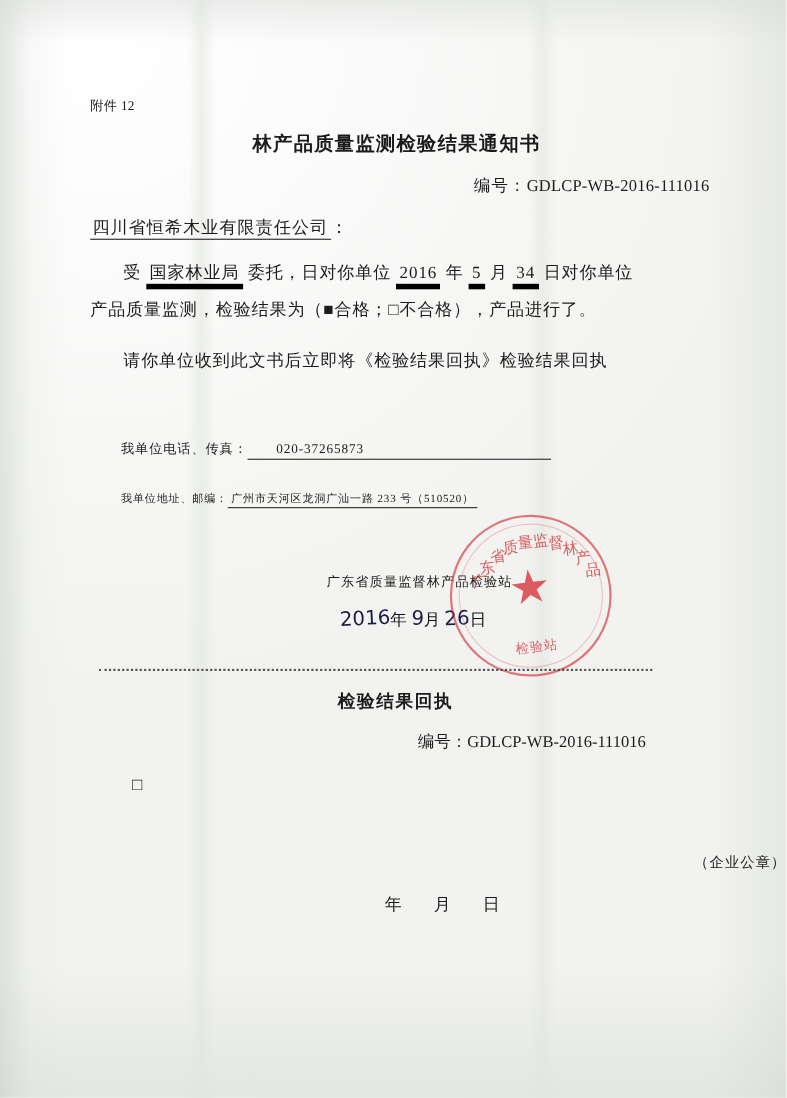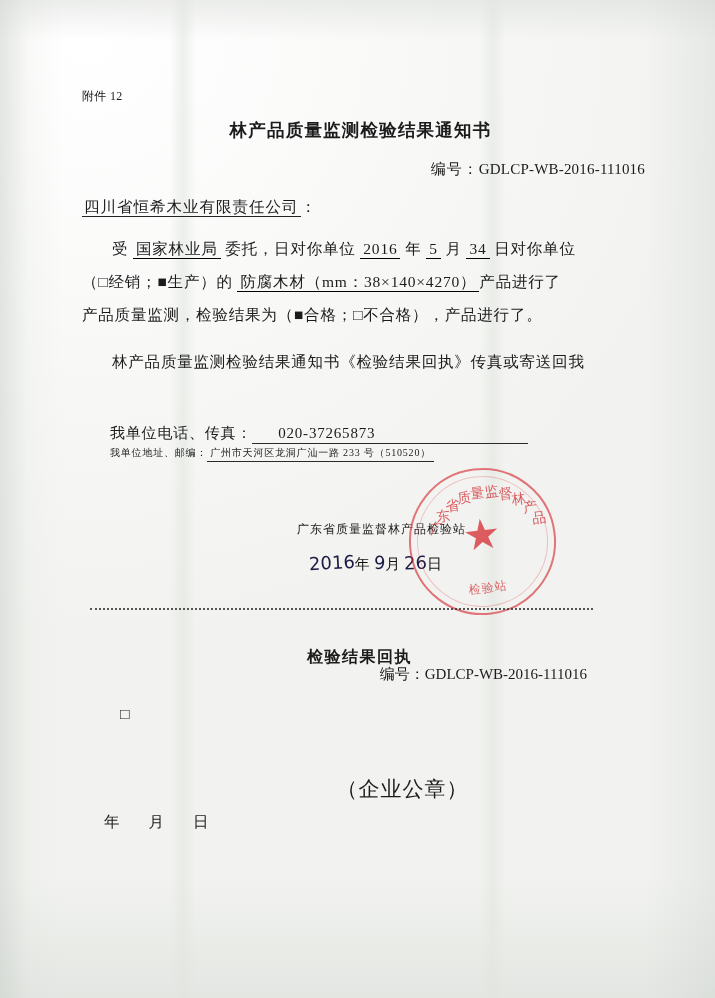--- a/index.html
+++ b/index.html
@@ -101,32 +101,32 @@
     left: 82px;
     right: 84px;
     top: 232px;
     font-size: 15.5px;
     line-height: 33px;
     letter-spacing: 0.8px;
     text-align: justify;
   }
   .indent { text-indent: 30px; }
   .u {
-    border-bottom: 1px solid #000000;
+    border-bottom: 5px solid #000000;
     padding: 0 3px 1px 3px;
     white-space: nowrap;
   }
   .box-empty::before { content: "□"; }
   .box-checked::before { content: "■"; }
 
   .tel-row {
     position: absolute;
     left: 110px;
-    top: 424px;
-    font-size: 15px;
+    top: 400px;
+    font-size: 12px;
     letter-spacing: 0.8px;
   }
   .tel-row .val {
     display: inline-block;
     min-width: 250px;
     border-bottom: 1px solid #2a2a2a;
     padding-left: 26px;
     padding-bottom: 1px;
   }
 
@@ -237,21 +237,20 @@
   .receipt-title {
     position: absolute;
     left: 0; right: 0;
     top: 628px;
     text-align: center;
     font-size: 16px;
     font-weight: bold;
     letter-spacing: 1.5px;
     font-family: "DejaVu Sans", "Liberation Sans", sans-serif;
     padding-left: 4px;
-    margin-top: 19px;
   }
 
   .receipt-serial {
     position: absolute;
     left: 0; right: 128px;
     top: 665px;
     text-align: right;
     font-size: 15px;
   }
 
@@ -260,30 +259,31 @@
     left: 120px;
     top: 705px;
     font-size: 15.5px;
     letter-spacing: 0.8px;
   }
 
   .seal-note {
     position: absolute;
     left: 0; right: 0;
     top: 775px;
-    text-align: center;
-    font-size: 21px;
+    text-align: right;
+    font-size: 13px;
     letter-spacing: 1px;
     padding-left: 90px;
   }
 
   .date-blank {
     position: absolute;
     left: 0; right: 0;
     top: 812px;
+    text-align: center;
     font-size: 15.5px;
     letter-spacing: 1px;
     padding-left: 90px;
   }
   .date-blank span { margin: 0 14px; }
 </style>
 </head>
 <body>
 
 <div class="paper"></div>
@@ -314,27 +314,23 @@
       <span class="u">国家林业局</span>
       <span>委托，日对你单位</span>
       <span class="u">2016</span>
       <span>年</span>
       <span class="u">5</span>
       <span>月</span>
       <span class="u">34</span>
       <span>日对你单位</span>
     </div>
     <div>
-      <span>（</span><span class="box-empty"></span><span>经销</span><span>；</span><span class="box-checked"></span><span>生产</span><span>）的</span>
-      <span class="u">防腐木材（mm：38×140×4270）</span><span>产品进行了</span>
-    </div>
-    <div>
       <span>产品质量监测，检验结果为（</span><span class="box-checked"></span><span>合格</span><span>；</span><span class="box-empty"></span><span>不合格</span><span>），产品进行了。</span>
     </div>
-    <div class="indent" style="margin-top:14px">林产品质量监测检验结果通知书《检验结果回执》传真或寄送回我</div>
+    <div class="indent" style="margin-top:14px">请你单位收到此文书后立即将《检验结果回执》检验结果回执</div>
   </div>
 
   <div class="tel-row">
     <span>我单位电话、传真：</span><span class="val">020-37265873</span>
   </div>
 
   <div class="addr-row">
     <span>我单位地址、邮编：</span><span class="val">广州市天河区龙洞广汕一路 233 号（510520）</span>
   </div>
 

